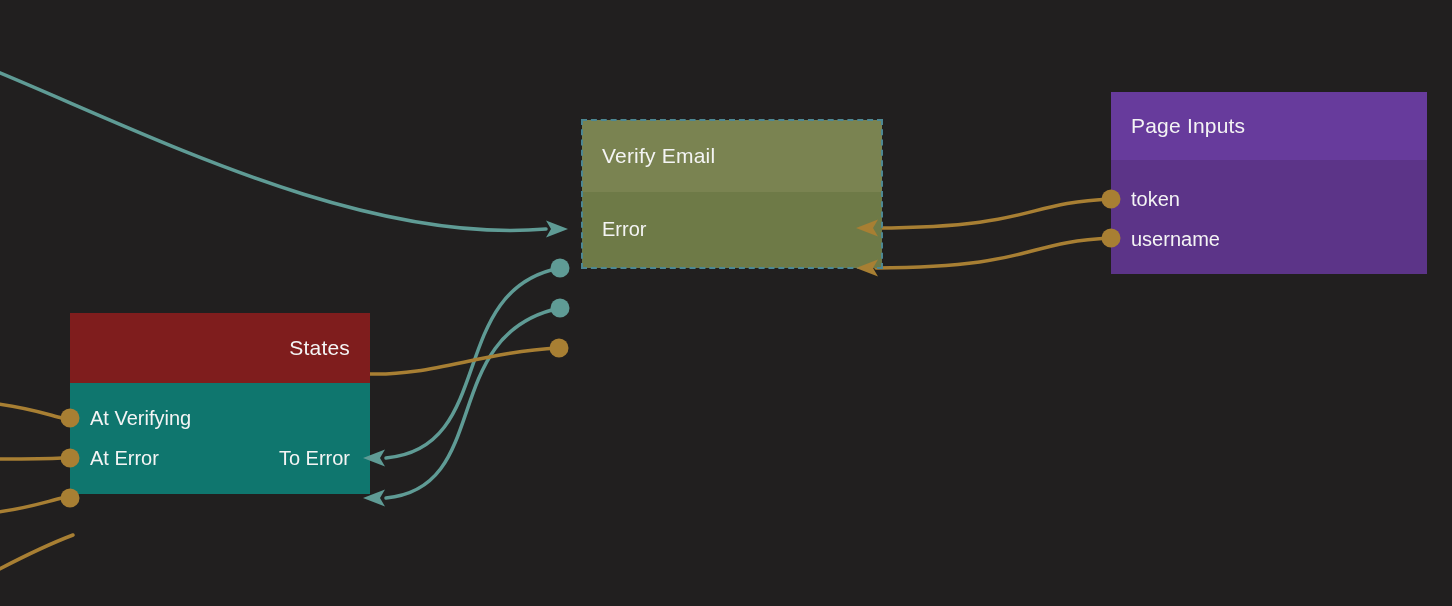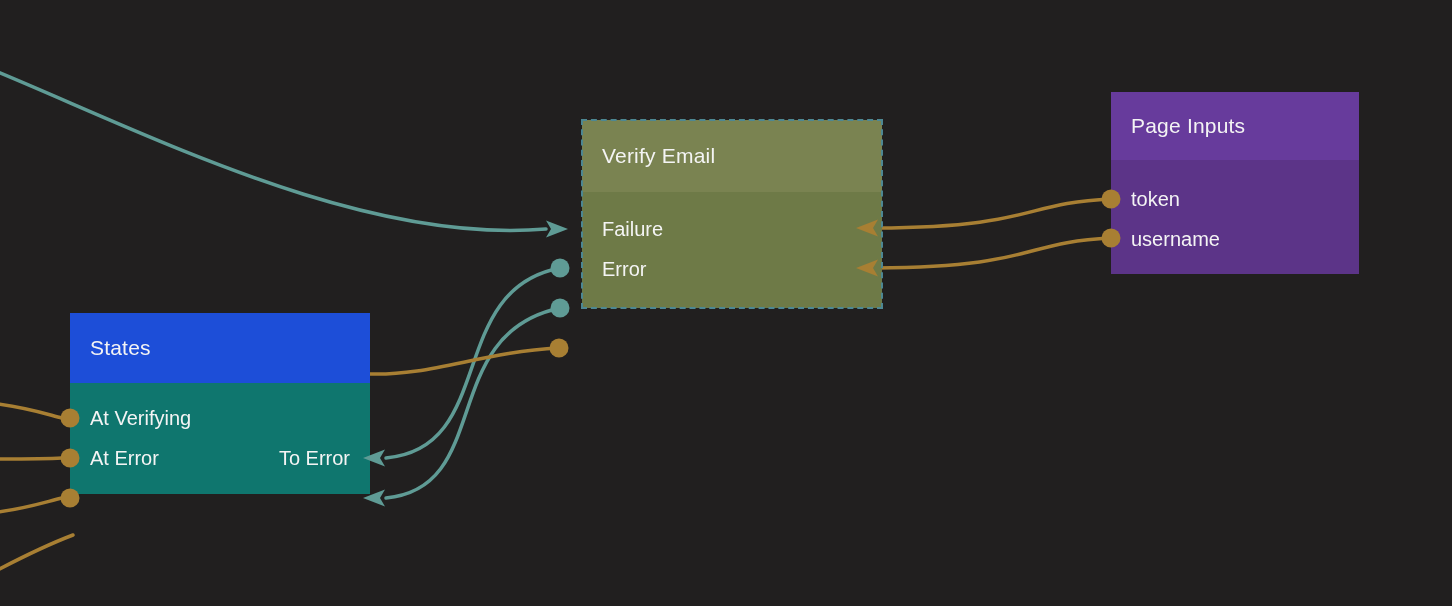--- a/index.html
+++ b/index.html
@@ -20,21 +20,21 @@
     height:40px;display:flex;align-items:center;justify-content:space-between;
     padding:0 20px;font-size:20px;
   }
   .row .pl{white-space:nowrap;}
   .row .pr{white-space:nowrap;text-align:right;margin-left:auto;}
 
   #node-verify-email{left:582px;top:120px;width:300px;outline:2px dashed;outline-offset:-1px;}
   #node-verify-email .hdr{height:72px;}
   #node-verify-email .bd{padding:17px 0 19px 0;}
 
-  #node-page-inputs{left:1111px;top:92px;width:248px;}
+  #node-page-inputs{left:1111px;top:92px;width:316px;}
   #node-page-inputs .hdr{height:68px;}
   #node-page-inputs .bd{padding:19px 0 15px 0;}
 
   #node-states{left:70px;top:313px;width:300px;}
   #node-states .hdr{height:70px;}
   #node-states .bd{padding:15px 0 16px 0;}
 </style>
 </head>
 <body>
 
@@ -52,24 +52,20 @@
     <path fill="none" stroke-width="3.5" stroke-linecap="round" d="M -10 513 C 26 509, 45 502, 62 498" stroke="#a87f33"></path>
     <path fill="none" stroke-width="3.5" stroke-linecap="round" d="M 73 535 C 44 546, 22 557, -10 574" stroke="#a87f33"></path>
   </svg>
 
   <div class="node" id="node-verify-email" style="outline-color: rgb(77, 135, 146);">
     <div class="hdr" style="background: rgb(122, 131, 81);">
       <span>Verify Email</span>
     </div>
     <div class="bd" style="background: rgb(110, 122, 71);">
       <div class="row">
-        <span class="pl">Failure</span>
-        <span class="pr"></span>
-      </div>
-      <div class="row">
         <span class="pl">Error</span>
         <span class="pr"></span>
       </div>
     </div>
   </div>
 
   <div class="node" id="node-page-inputs">
     <div class="hdr" style="background: rgb(103, 59, 156);">
       <span>Page Inputs</span>
     </div>
@@ -77,21 +73,21 @@
       <div class="row">
         <span class="pl">token</span>
       </div>
       <div class="row">
         <span class="pl">username</span>
       </div>
     </div>
   </div>
 
   <div class="node" id="node-states">
-    <div class="hdr" style="background: #1d4ed8;">
+    <div class="hdr" style="background: #7f1d1d; justify-content: flex-end;">
       <span>States</span>
     </div>
     <div class="bd" style="background: #0f766e;">
       <div class="row">
         <span class="pl">At Verifying</span>
         <span class="pr"></span>
       </div>
       <div class="row">
         <span class="pl">At Error</span>
         <span class="pr">To Error</span>

